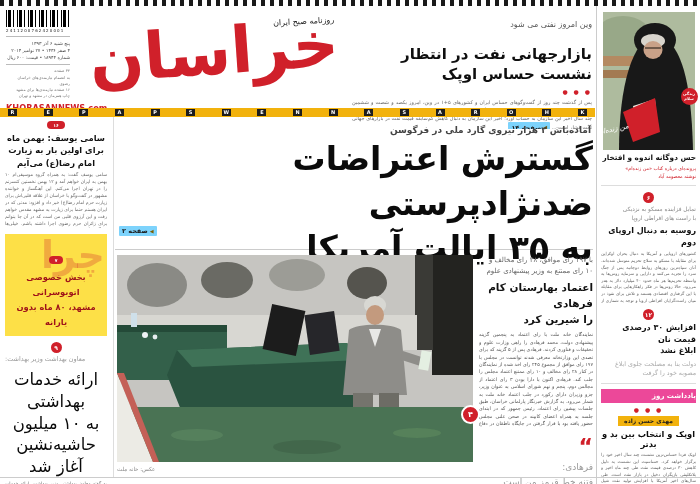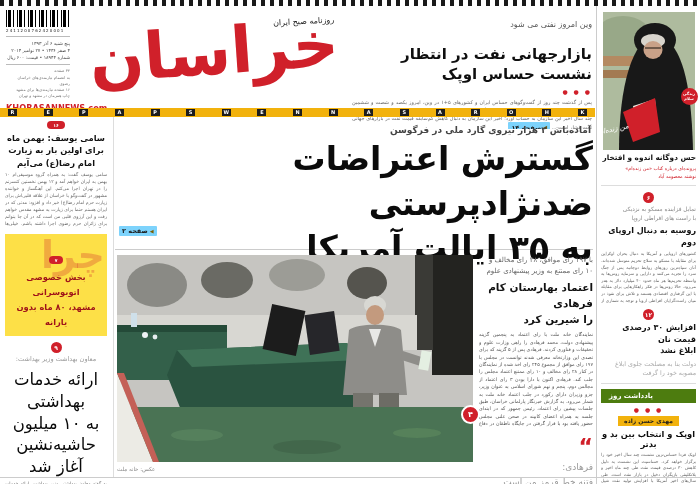--- a/index.html
+++ b/index.html
@@ -51,36 +51,36 @@
   .parl .ql{font-size:9px;color:#999;margin-top:8px;line-height:1.6;}
   
   .leftcol{position:absolute;left:0;top:117px;width:112px;padding:0 5px;box-sizing:border-box;text-align:right;}
   .pill{display:block;margin:4px auto 3px;width:max-content;background:#d0202a;color:#fff;font-size:4.5px;font-weight:bold;border-radius:5px;padding:1.5px 6px;}
   .lc-h1{font-size:8.3px;font-weight:bold;color:#111;line-height:1.5;text-align:center;}
   .lc-b{font-size:4.6px;color:#666;text-align:justify;line-height:1.5;max-height:56px;overflow:hidden;margin-top:3px;}
   .redbox{position:relative;margin-top:6px;background:#fde047;padding:18px 4px 6px;overflow:hidden;}
   .redbox .wm{position:absolute;right:2px;top:2px;font-size:38px;font-weight:bold;color:rgba(208,32,42,.28);line-height:1;}
   .redbox .bh{position:relative;font-size:8.3px;font-weight:bold;color:#9f1219;text-align:center;line-height:1.8;margin-top:6px;}
   .circ{width:11px;height:11px;margin:6px auto 2px;border-radius:50%;background:#d0202a;color:#fff;font-size:6px;font-weight:bold;display:flex;align-items:center;justify-content:center;}
-  .lc-k{font-size:6.5px;color:#999;text-align:center;}
+  .lc-k{font-size:6.5px;color:#999;text-align:left;}
   .lc-h2{font-size:16.5px;font-weight:normal;color:#0a0a0a;text-align:center;line-height:1.32;margin-top:6px;}
   .pre{white-space:pre-line;}
   
   .sidebar{position:absolute;left:597px;top:6px;width:103px;height:478px;padding:2px 4px;box-sizing:border-box;text-align:right;}
   .sb-photo{position:relative;margin:4px auto 3px;width:92px;height:138px;}
   .sb-photo svg{display:block;width:92px;height:138px;}
   .sb-badge{position:absolute;right:-3px;top:76px;width:17px;height:17px;border-radius:50%;background:#d0202a;color:#fff;font-size:3.8px;font-weight:bold;display:flex;flex-direction:column;align-items:center;justify-content:center;line-height:1.25;}
   .sb-h{font-size:7.3px;font-weight:bold;color:#111;margin-top:2px;line-height:1.4;}
   .sb-sub{font-size:4.8px;color:#d0202a;line-height:1.55;margin-top:2px;}
   .hline{border:none;border-top:1px solid #ddd;margin:5px 0;}
   .sb-k{font-size:5.8px;color:#888;line-height:1.55;}
   .sb-h2{font-size:8px;font-weight:bold;color:#111;margin-top:2px;line-height:1.45;}
   .sb-b{font-size:4.3px;color:#666;text-align:justify;line-height:1.55;max-height:52px;overflow:hidden;margin-top:3px;}
   .sb-sub2{font-size:6.3px;color:#aaa;line-height:1.5;margin-top:2px;}
-  .banner{background:#4d7c0f;color:#fff;font-size:7px;font-weight:bold;text-align:left;padding:3px 8px;margin-top:5px;}
+  .banner{background:#ec4899;color:#fff;font-size:7px;font-weight:bold;text-align:right;padding:3px 0;margin-top:5px;}
   .dots-c{text-align:center;margin:3px 0;}
   .author{display:block;width:max-content;margin:1px auto 2px;background:#f2b20d;color:#1d1d1d;font-size:6px;font-weight:bold;padding:1.5px 6px;}
   .sb-h3{font-size:8.3px;font-weight:bold;color:#0d0d0d;text-align:center;margin-top:3px;}
   .sb-nb{font-size:4.3px;color:#666;text-align:justify;line-height:1.55;margin-top:3px;max-height:46px;overflow:hidden;}
 </style>
 </head>
 <body>
 
 <div class="page">
 

